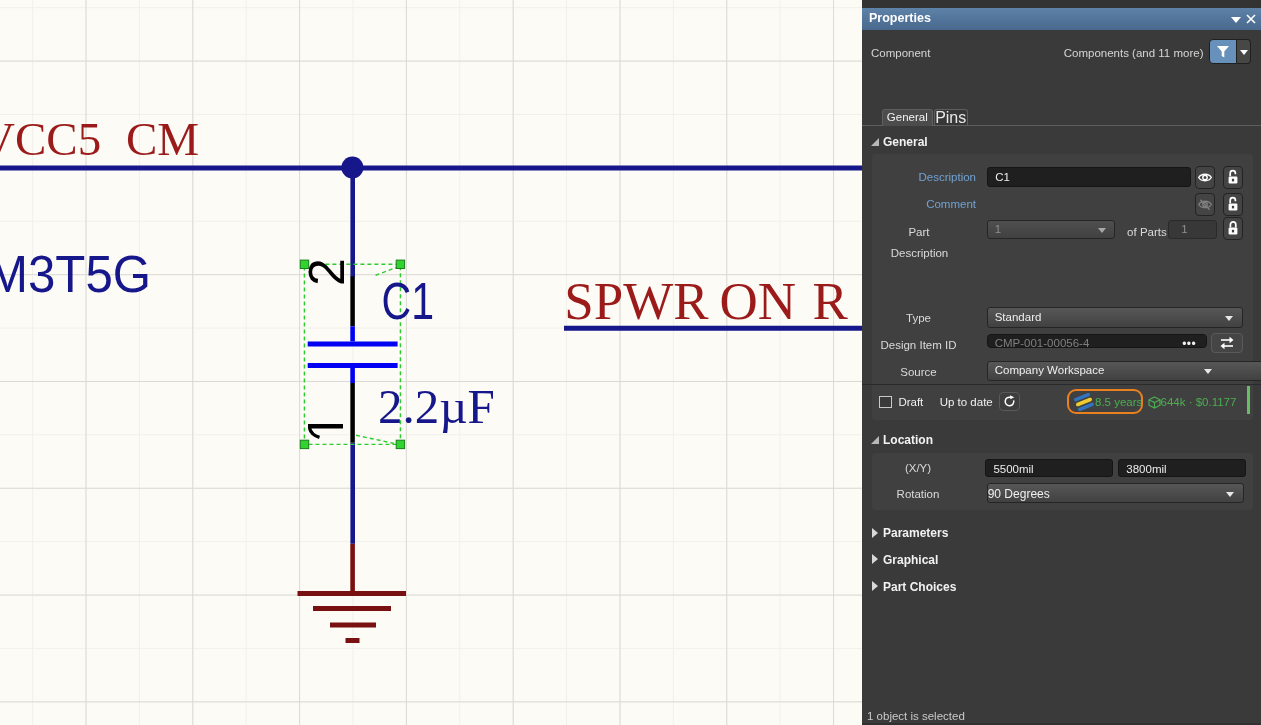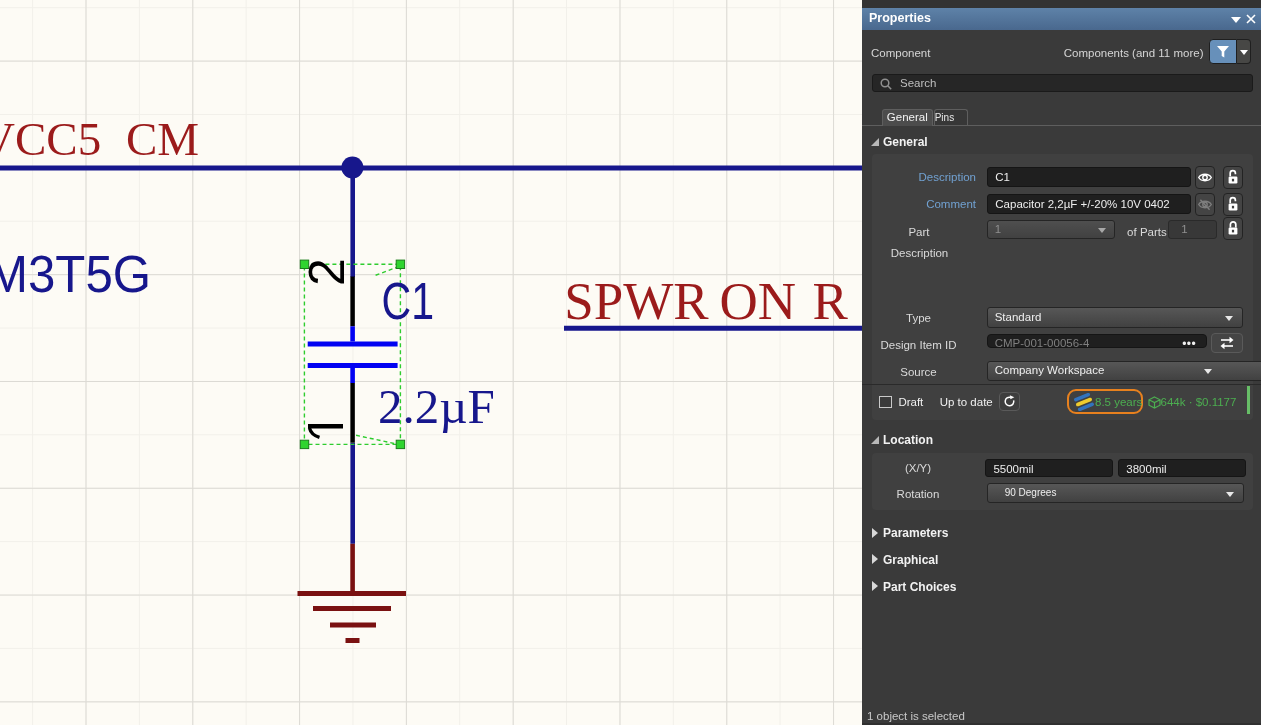--- a/index.html
+++ b/index.html
@@ -106,30 +106,23 @@
   <div class="ab" style="right:57.5px;top:47px;font-size:11.5px;color:#D5D5D5">Components (and 11 more)</div>
   <div class="ab" style="left:347px;top:39px;width:28px;height:25px;background:#6790BA;border:1px solid #1F1F1F;border-radius:4px 0 0 4px;box-sizing:border-box">
     <svg width="26" height="23">
         <path d="M7 6 h12 l-4.7 5.4 v6.2 l-2.6 -1.7 v-4.5 z" fill="#FFFFFF"></path>
       </svg>
   </div>
   <div class="ab" style="left:375px;top:39px;width:14px;height:25px;background:#474745;border:1px solid #1F1F1F;border-left:none;border-radius:0 4px 4px 0;box-sizing:border-box">
     <div style="margin:10px 0 0 2.5px;width:0;height:0;border-left:4px solid transparent;border-right:4px solid transparent;border-top:5px solid #FFFFFF"></div>
   </div>
 
-  <div class="ab" style="left:10px;top:74px;width:381px;height:18px;background:#262626;border:1px solid #1A1A1A;border-radius:3px;box-sizing:border-box">
-    <svg width="14" height="14" style="position:absolute;left:6px;top:2px">
-      <circle cx="6" cy="6" r="3.8" fill="none" stroke="#8F8F8F" stroke-width="1.5"></circle>
-      <line x1="8.8" y1="8.8" x2="12.2" y2="12.2" stroke="#8F8F8F" stroke-width="1.5"></line>
-    </svg>
-    <div style="position:absolute;left:27px;top:2px;font-size:11.5px;color:#BFBFBF">Search</div>
-  </div>
 
   <div class="ab" style="left:19.8px;top:108.6px;width:51px;height:16px;background:#4C4C4C;border:1px solid #5E5E5E;border-bottom:none;border-radius:3px 3px 0 0;box-sizing:border-box;text-align:center;font-size:11.5px;color:#F2F2F2;line-height:15px">General</div>
-  <div class="ab" style="left:71.7px;top:108.6px;width:34px;height:16px;background:#373737;border:1px solid #5E5E5E;border-bottom:none;border-radius:3px 3px 0 0;box-sizing:border-box;text-align:left;font-size:10px;color:#E8E8E8;line-height:15px">Pins</div>
+  <div class="ab" style="left:71.7px;top:108.6px;width:34px;height:16px;background:#373737;border:1px solid #5E5E5E;border-bottom:none;border-radius:3px 3px 0 0;box-sizing:border-box;text-align:center;font-size:16px;color:#E8E8E8;line-height:15px">Pins</div>
   <div class="ab" style="left:0;top:124.6px;width:399px;height:1px;background:#5E5E5E"></div>
   <div class="ab" style="left:20.8px;top:124.6px;width:49px;height:1px;background:#4C4C4C"></div>
 
   <svg class="ab" style="left:9px;top:138px" width="8" height="8">
       <path d="M8 0 L8 8 L0 8 Z" fill="#B8B8B8"></path>
     </svg>
   <div class="hdr" style="left:21px;top:135px">General</div>
 
   <div class="ab" style="left:9.5px;top:154px;width:381.3px;height:266px;background:#404040;border-radius:4px"></div>
 
@@ -145,21 +138,20 @@
   </div>
   <div class="btn" style="left:360.9px;top:165.7px;width:20px;height:22.9px">
     <svg width="18" height="21" viewBox="0 0 18 21">
       <rect x="4.6" y="9.5" width="8.8" height="7" rx="1.2" fill="#FFFFFF"></rect>
       <rect x="7.9" y="11.8" width="2.2" height="2.6" fill="#3E3E3E"></rect>
       <path d="M6.2 9.2 V6.3 a2.6 2.6 0 0 1 5.2 0 V7.2" fill="none" stroke="#FFFFFF" stroke-width="1.7"></path>
     </svg>
   </div>
 
   <div class="lblb" style="left:0;top:198.3px;width:114px">Comment</div>
-  <div class="inp" style="left:125.3px;top:194.4px;width:203.3px;height:20px">Capacitor 2,2µF +/-20% 10V 0402</div>
   <div class="btn" style="left:332.9px;top:192.9px;width:20px;height:22.9px">
     <svg width="18" height="21" viewBox="0 0 18 21">
         <g transform="translate(9,10.5)">
       <path d="M-6.3 0 C-3.8 -4.3 3.8 -4.3 6.3 0 C3.8 4.3 -3.8 4.3 -6.3 0 Z" fill="none" stroke="#7E7E7E" stroke-width="1.4"></path>
       <circle r="2.2" fill="none" stroke="#7E7E7E" stroke-width="1.4"></circle>
       <line x1="-4.6" y1="-4.8" x2="4.6" y2="5.2" stroke="#7E7E7E" stroke-width="1.4"></line>
     </g>
       </svg>
   </div>
   <div class="btn" style="left:360.9px;top:192.9px;width:20px;height:22.9px">
@@ -249,21 +241,21 @@
     </svg>
   <div class="hdr" style="left:21px;top:433px">Location</div>
   <div class="ab" style="left:9.5px;top:453.2px;width:381.3px;height:57px;background:#404040;border-radius:4px"></div>
 
   <div class="lbl" style="left:0;top:461.5px;width:112px">(X/Y)</div>
   <div class="inp" style="left:123.4px;top:458.9px;width:127.6px;height:18.5px">5500mil</div>
   <div class="inp" style="left:256.3px;top:458.9px;width:127.6px;height:18.5px">3800mil</div>
 
   <div class="lbl" style="left:0;top:487.5px;width:112px">Rotation</div>
   <div class="drop" style="left:124.7px;top:482.6px;width:257.2px;height:20.6px">
-    <div style="position:absolute;left:17px;top:3px;font-size:10px;color:#EFEFEF">90 Degrees</div>
+    <div style="position:absolute;left:0;top:3px;font-size:12px;color:#EFEFEF">90 Degrees</div>
     <div style="position:absolute;right:9px;top:8px;width:0;height:0;border-left:4.5px solid transparent;border-right:4.5px solid transparent;border-top:5.5px solid #E8E8E8"></div>
   </div>
 
   <svg class="ab" style="left:10px;top:527.5px" width="6" height="10">
       <path d="M0 0 L6 5 L0 10 Z" fill="#D8D8D8"></path>
     </svg>
   <div class="hdr" style="left:21px;top:526px">Parameters</div>
   <svg class="ab" style="left:10px;top:554.4px" width="6" height="10">
       <path d="M0 0 L6 5 L0 10 Z" fill="#D8D8D8"></path>
     </svg>

